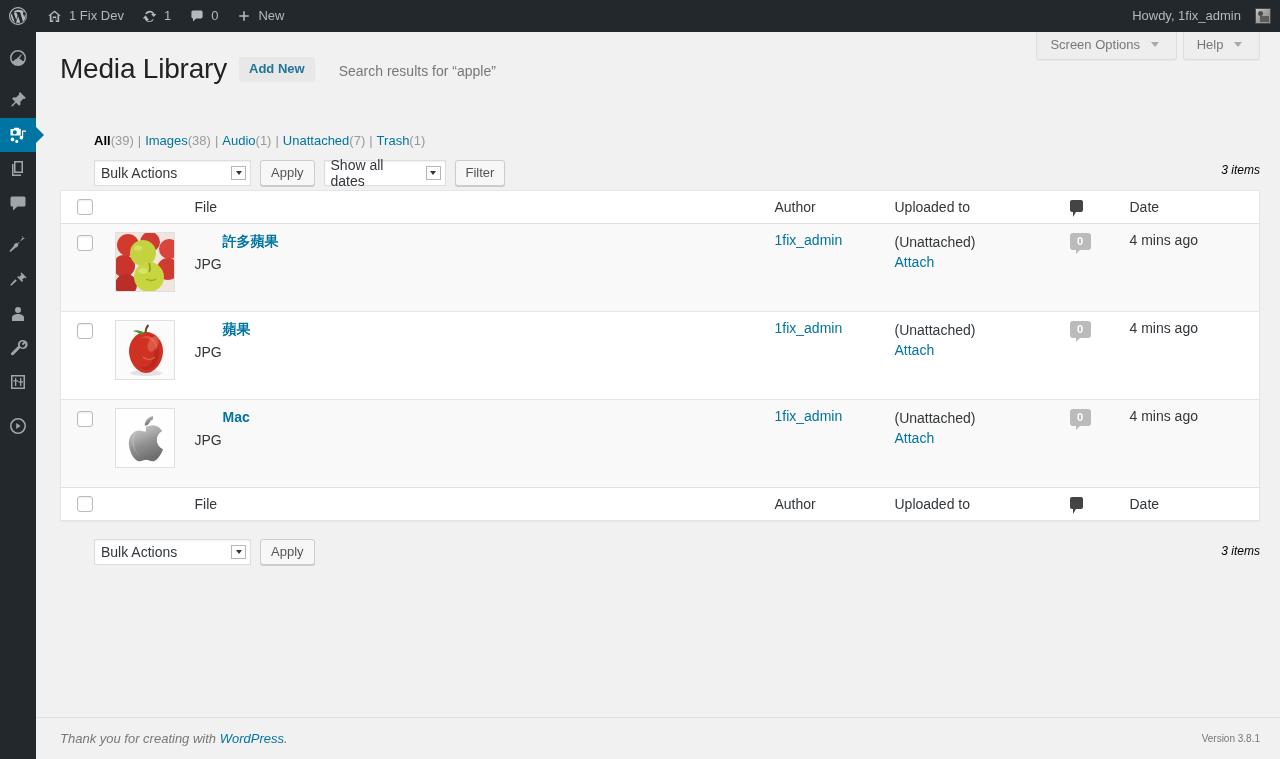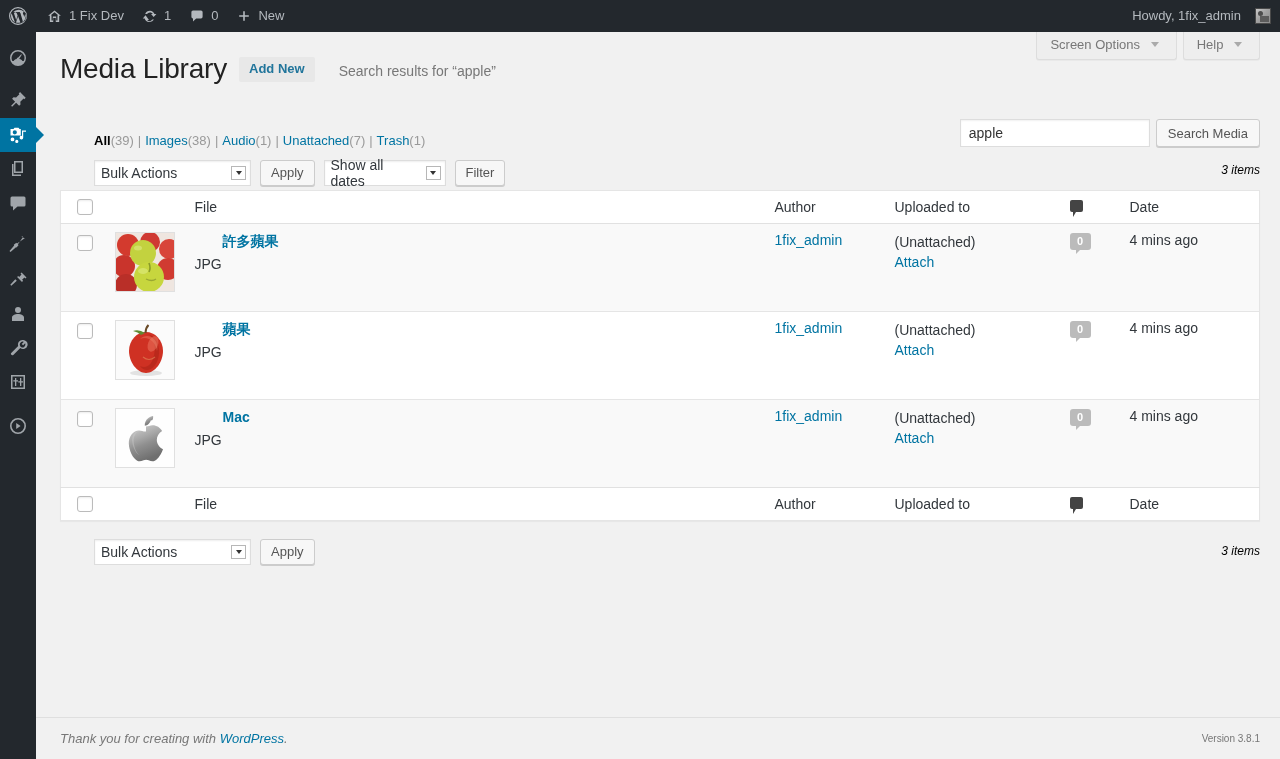--- a/index.html
+++ b/index.html
@@ -535,24 +535,20 @@
   <div id="heading-row">
     <h1 id="page-title">Media Library</h1>
     <button id="add-new-btn">Add New</button>
     <span id="search-results-note">Search results for “apple”</span>
   </div>
 
   <div id="subsubsub">
     <a class="cur">All</a><span class="count">(39)</span><span class="bar">|</span><a>Images</a><span class="count">(38)</span><span class="bar">|</span><a>Audio</a><span class="count">(1)</span><span class="bar">|</span><a>Unattached</a><span class="count">(7)</span><span class="bar">|</span><a>Trash</a><span class="count">(1)</span>
   </div>
 
-  <div id="search-box">
-    <input id="media-search-input" type="text" value="apple" style="">
-    <button id="search-submit">Search Media</button>
-  </div>
 
   <div class="tablenav" id="tablenav-top">
     <span class="wp-select" id="bulk-select-top">
       <span>Bulk Actions</span>
       <span class="arrow">
           <i></i>
         </span>
     </span>
     <button class="wp-btn">Apply</button>
     <span class="wp-select" id="dates-select">

